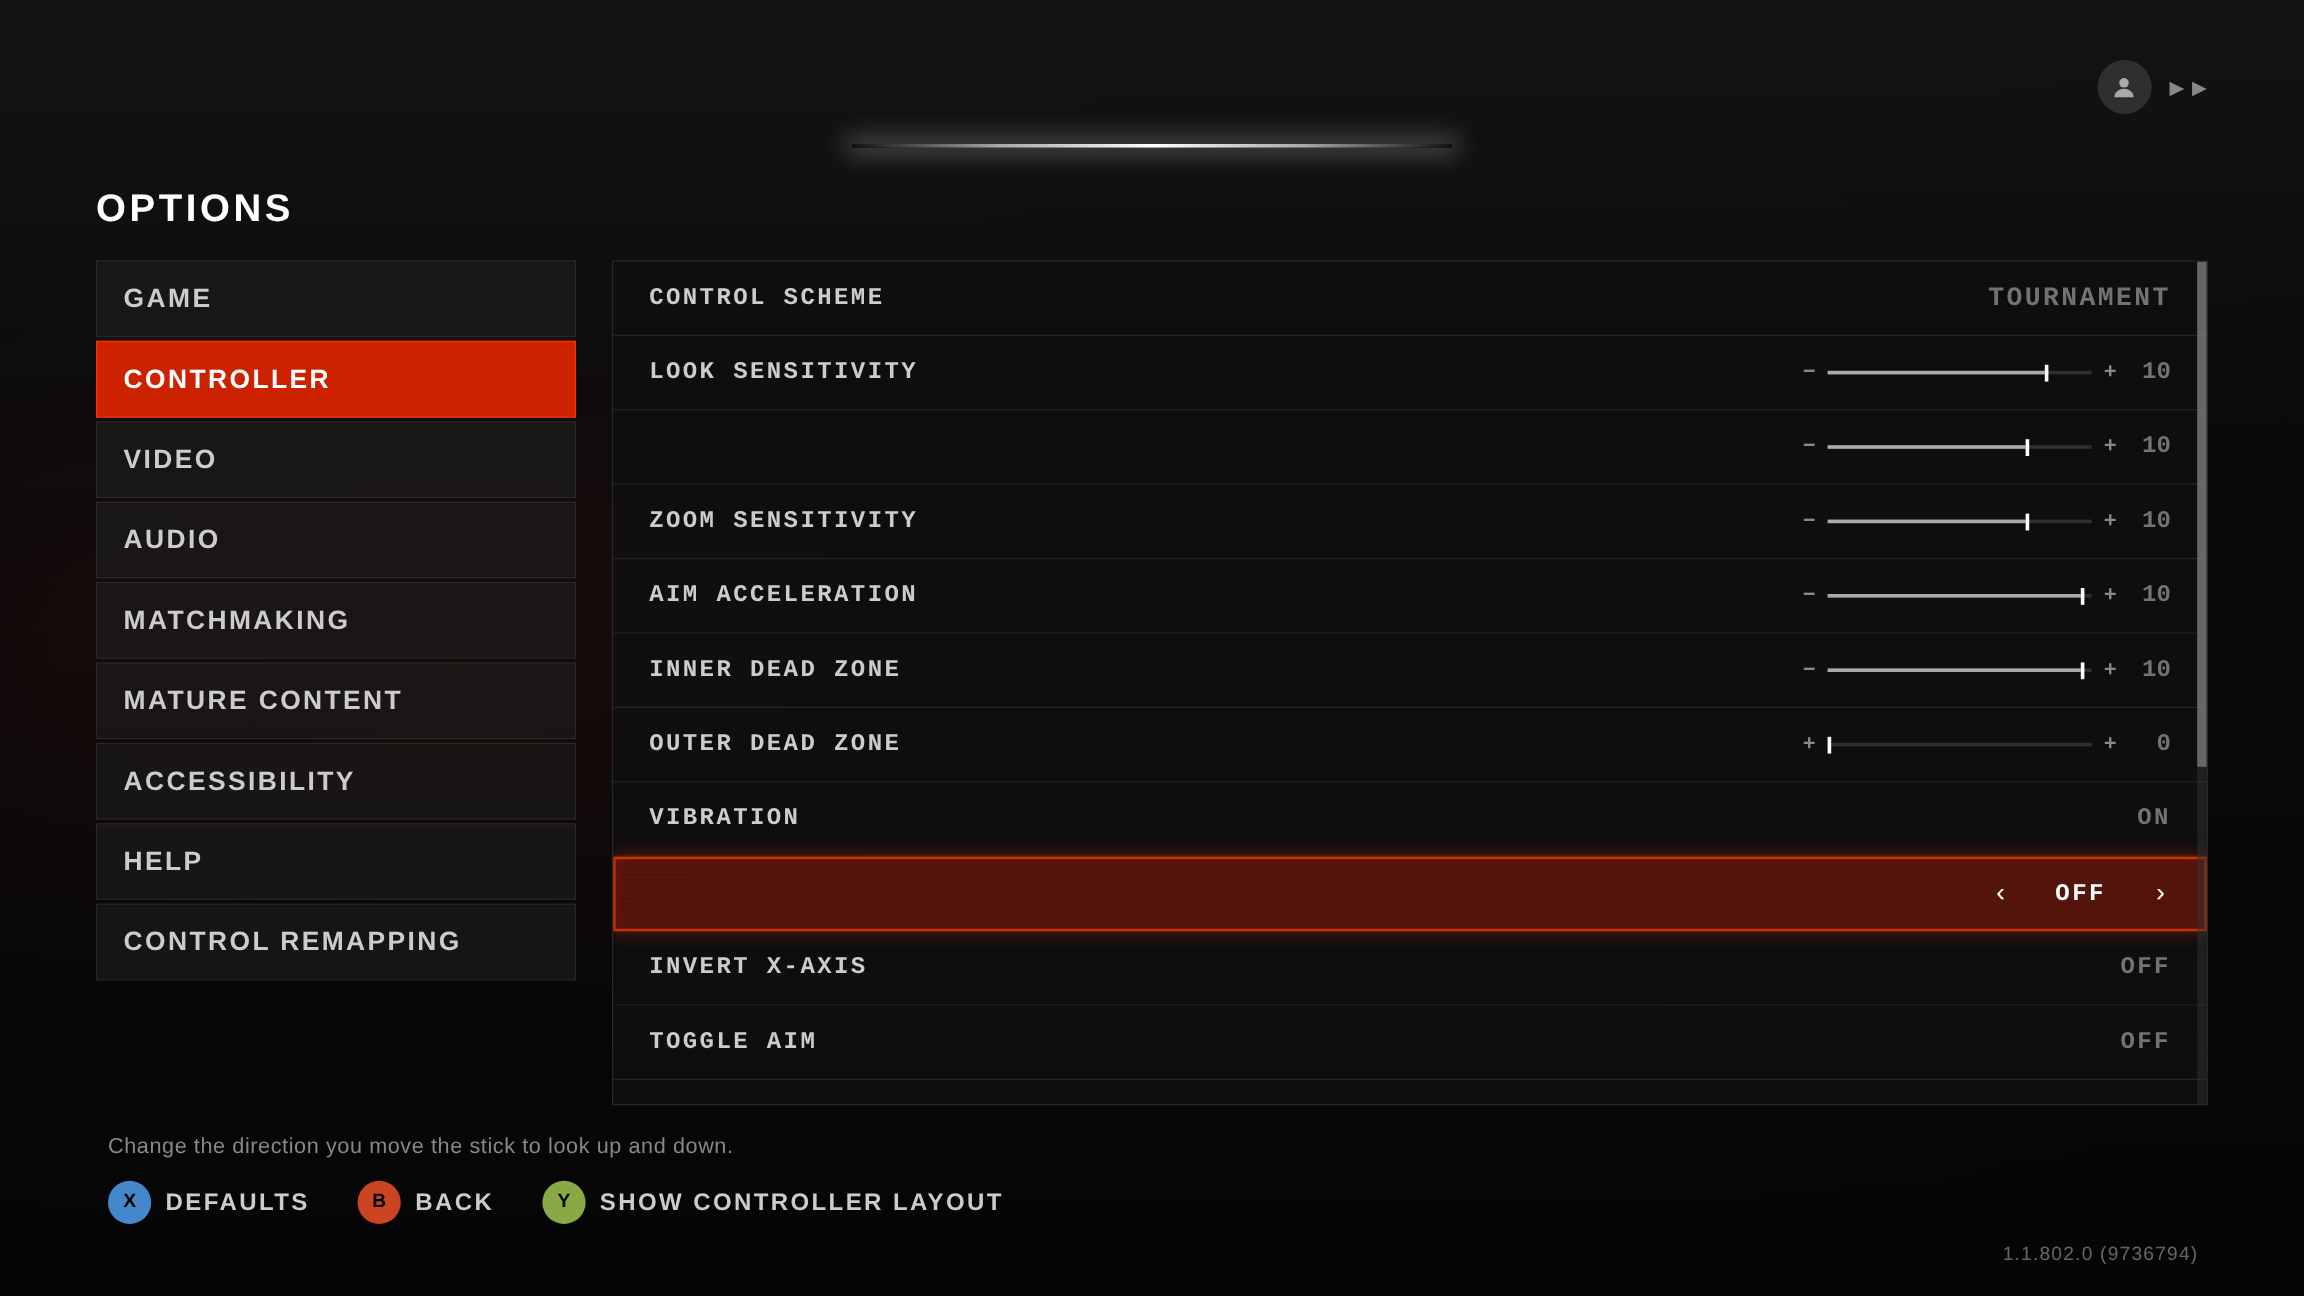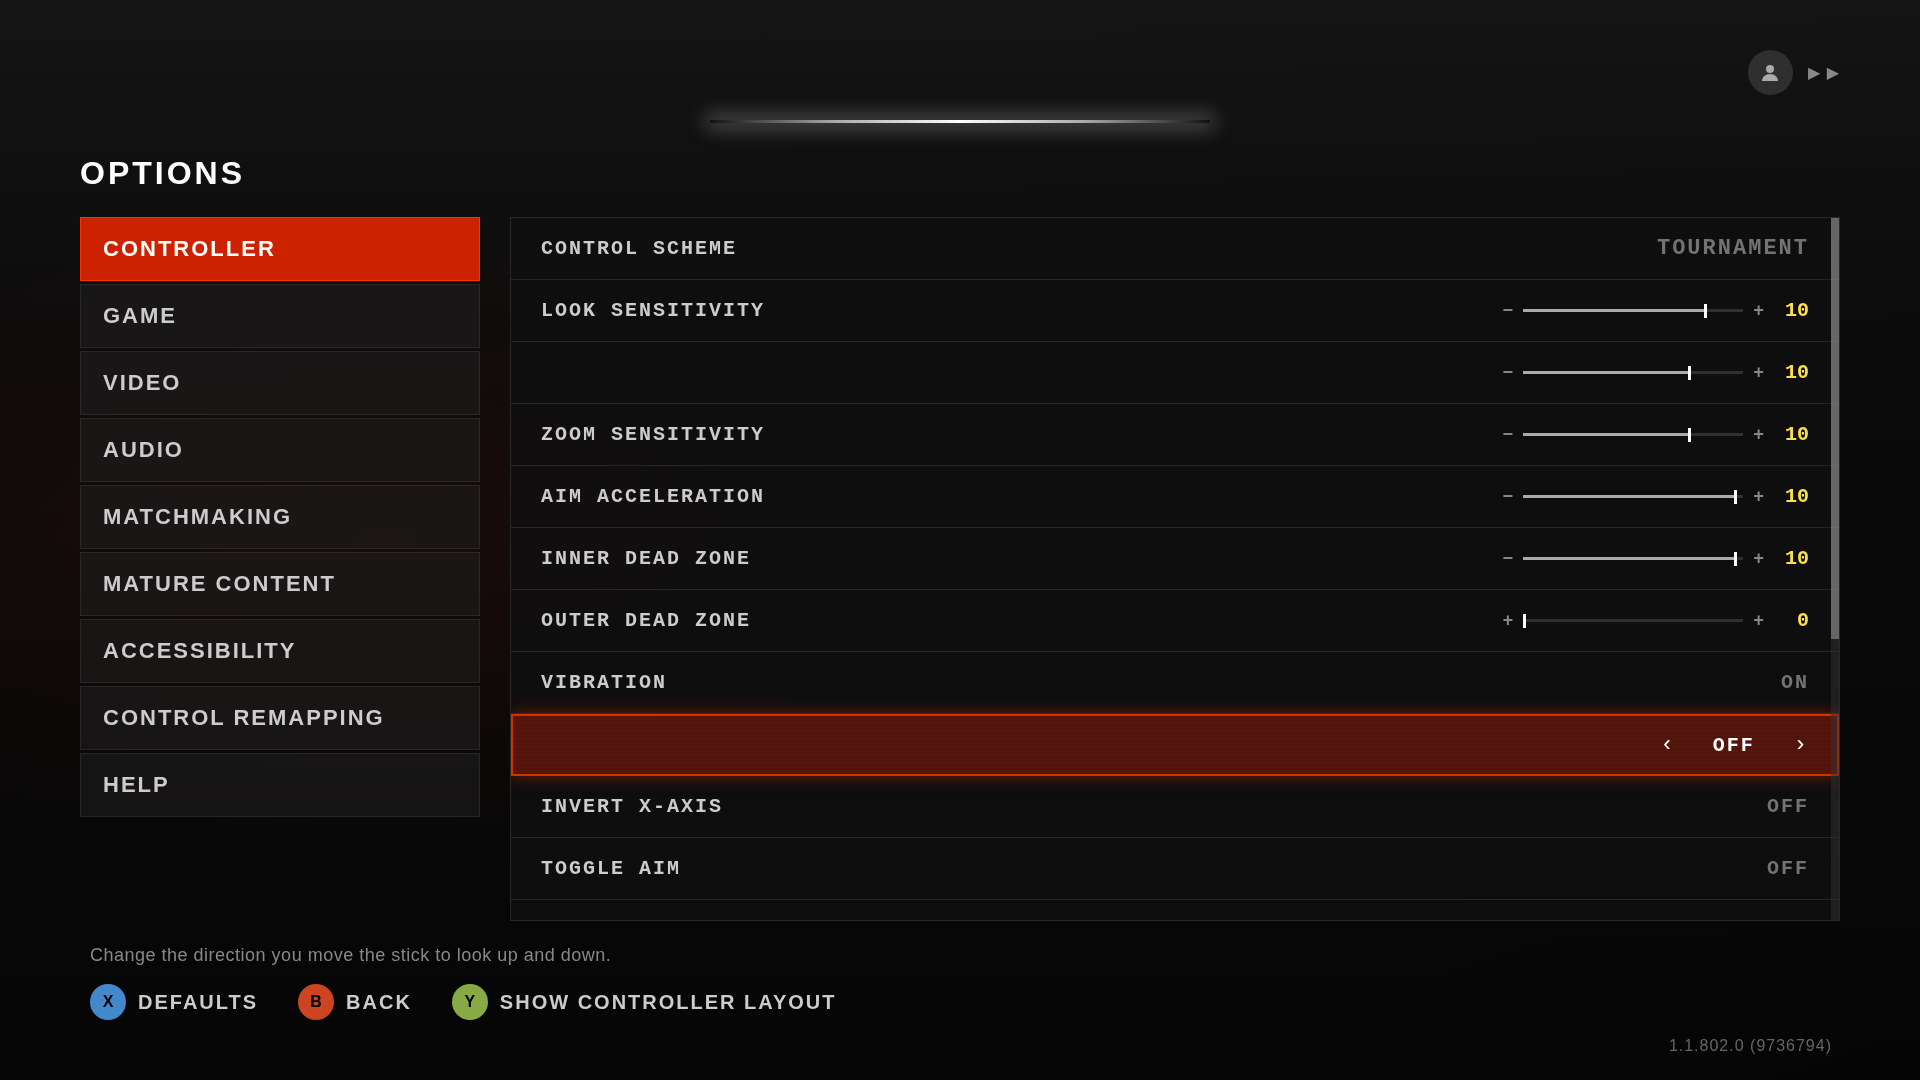--- a/index.html
+++ b/index.html
@@ -202,21 +202,21 @@
       background: #ffffff;
     }
 
     .slider-plus {
       color: #888;
       font-size: 18px;
       font-weight: bold;
     }
 
     .slider-num {
-      color: #fde047;
+      color: #737373;
       font-size: 20px;
       font-weight: 700;
       width: 30px;
       text-align: right;
       margin-left: 5px;
     }
 
     
     .arrow-selector {
       display: flex;
@@ -361,29 +361,29 @@
   <span class="top-right-text">▶ ▶</span>
 </div>
 
 <div class="main-container">
 
   <div class="options-title">OPTIONS</div>
 
   <div class="content-area">
 
     <div class="sidebar">
+      <div class="sidebar-item">GAME</div>
       <div class="sidebar-item active">CONTROLLER</div>
-      <div class="sidebar-item">GAME</div>
       <div class="sidebar-item">VIDEO</div>
       <div class="sidebar-item">AUDIO</div>
       <div class="sidebar-item">MATCHMAKING</div>
       <div class="sidebar-item">MATURE CONTENT</div>
       <div class="sidebar-item">ACCESSIBILITY</div>
+      <div class="sidebar-item">HELP</div>
       <div class="sidebar-item">CONTROL REMAPPING</div>
-      <div class="sidebar-item">HELP</div>
     </div>
 
     <div class="settings-panel">
       <div class="scrollbar">
         <div class="scrollbar-thumb"></div>
       </div>
 
       <div class="settings-row">
         <span class="row-label">CONTROL SCHEME</span>
         <span class="row-value scheme">TOURNAMENT</span>

